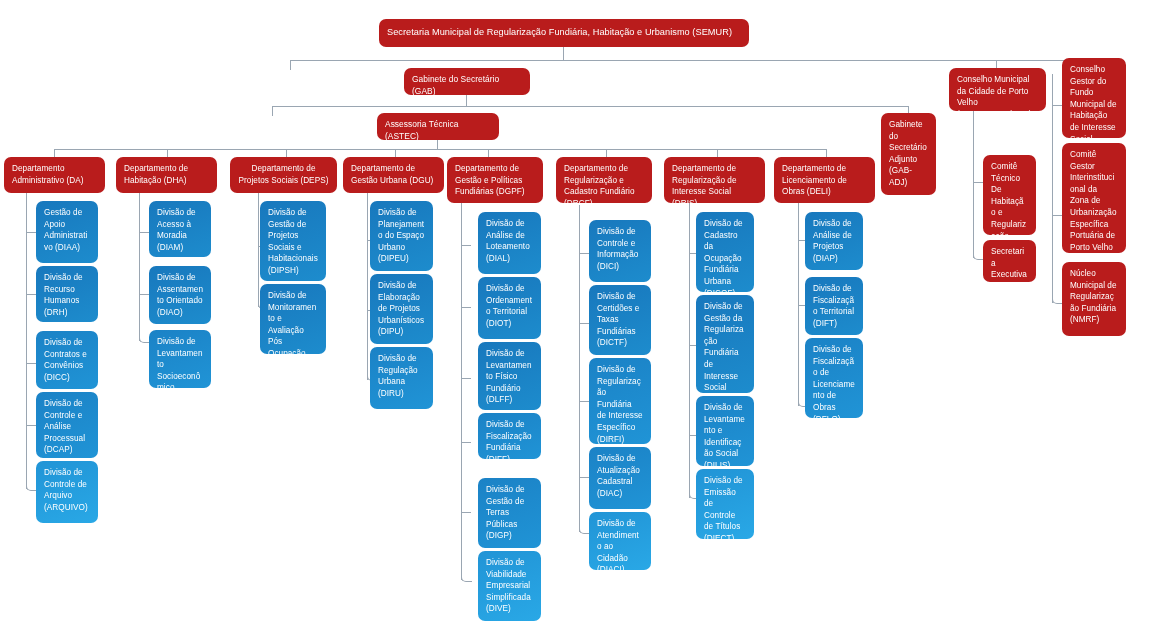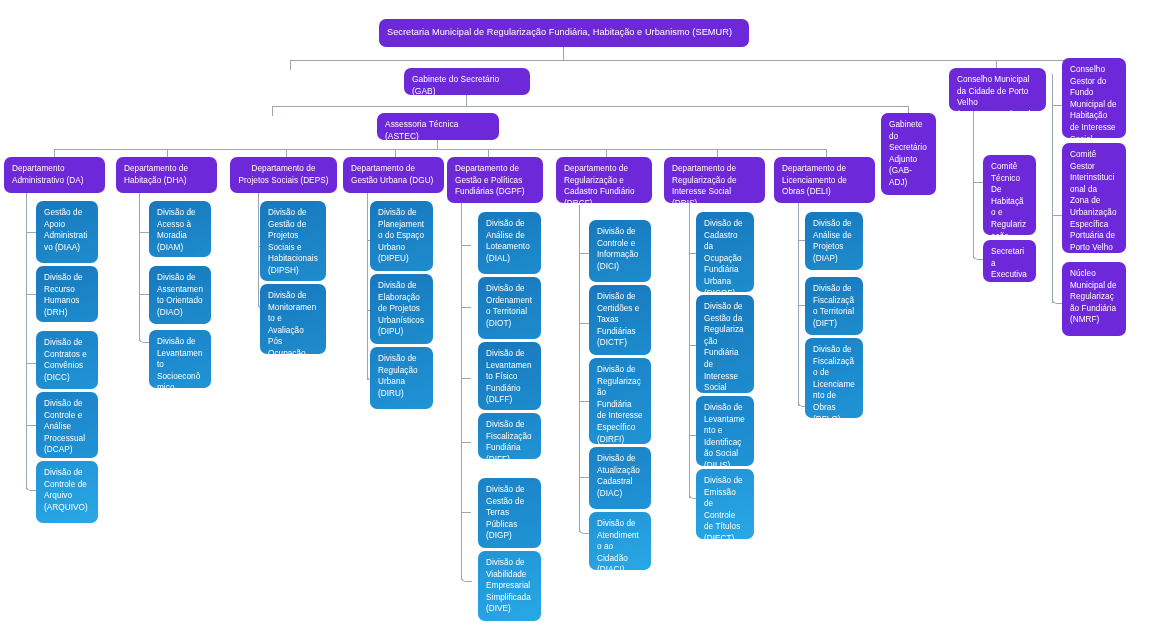--- a/index.html
+++ b/index.html
@@ -25,21 +25,21 @@
     color: #ffffff;
     font-size: 8.2px;
     line-height: 11.6px;
     padding: 6px 8px 5px 8px;
     letter-spacing: 0.05px;
     word-wrap: break-word;
     overflow: hidden;
     z-index: 3;
   }
   .node.dark {
-    background: #6d28d9;
+    background: #b91c1c;
   }
   .node.mid {
     background: linear-gradient(160deg, #1878bd 0%, #1d8ccd 100%);
   }
   .node.mid2 {
     background: linear-gradient(160deg, #1b82c6 0%, #2094d6 100%);
   }
   .node.light {
     background: linear-gradient(160deg, #2194d6 0%, #29a8e6 100%);
   }

